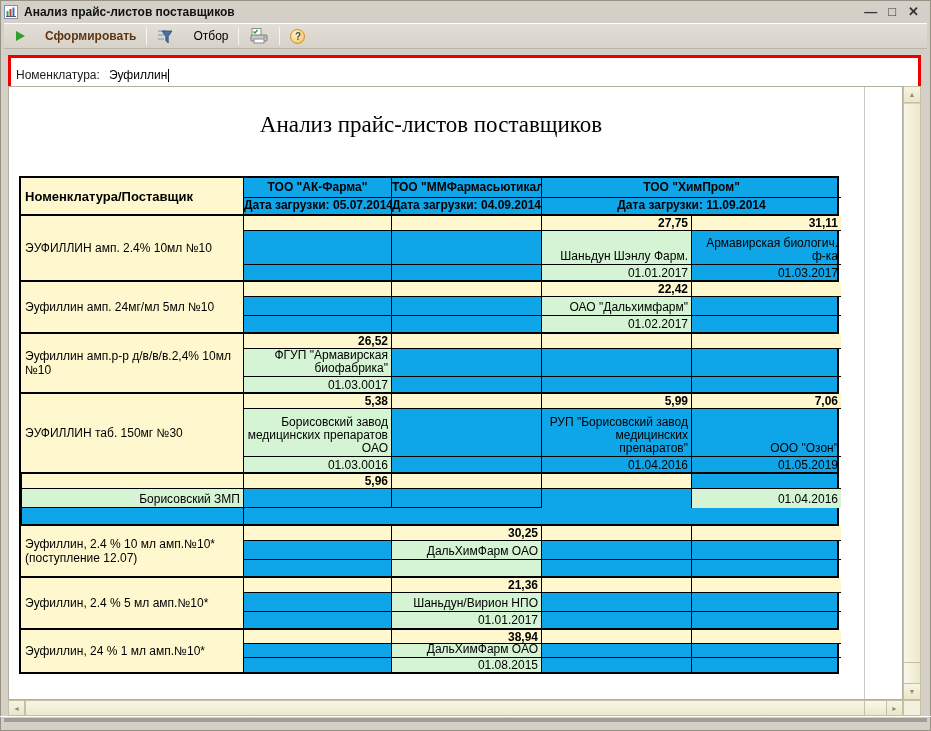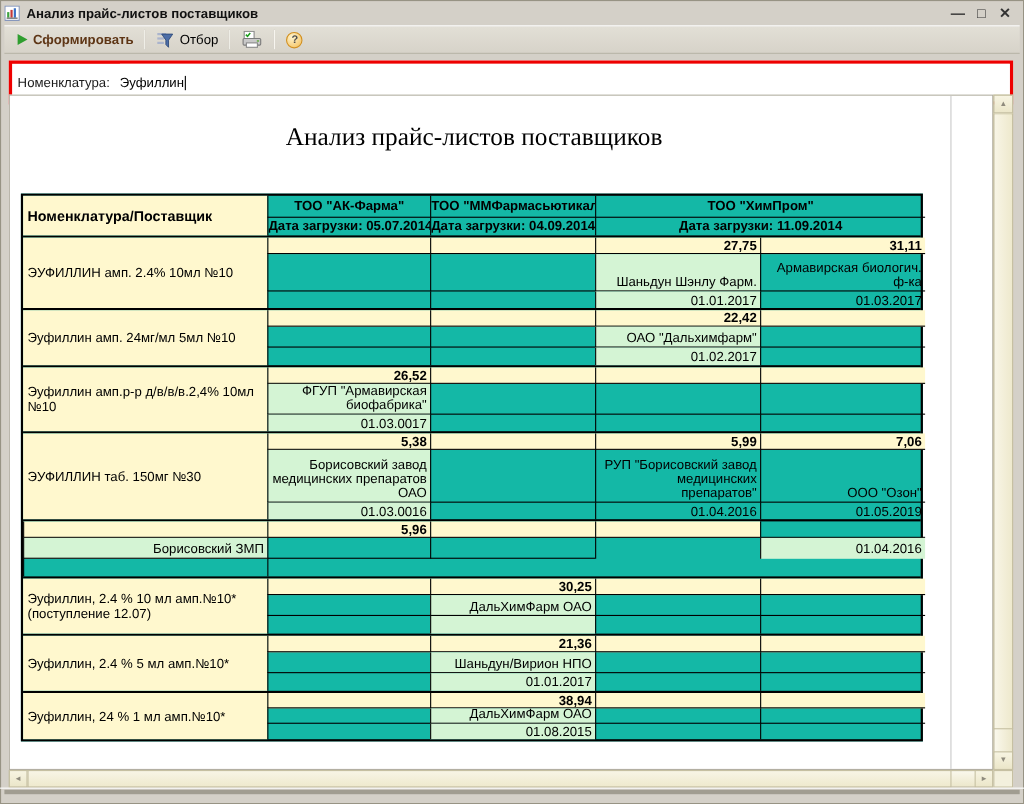--- a/index.html
+++ b/index.html
@@ -24,21 +24,21 @@
   .winbtn { font-size:13px; font-weight:bold; color:#333; line-height:18px; cursor:default; }
   .winbtn.min { letter-spacing:-1px; }
 
   
   .toolbar {
     position:absolute; left:4px; top:23px; right:4px; height:26px;
     display:flex; align-items:center; padding-left:6px;
     border-top:1px solid #ffffff; border-bottom:1px solid #b9b5a8;
     background:linear-gradient(#e2dfd6,#d7d3c9);
   }
-  .tbtn { display:flex; align-items:center; gap:5px; padding:2px 6px; font-size:12px; }
+  .tbtn { display:flex; align-items:center; gap:20px; padding:2px 6px; font-size:12px; }
   .tbtn .lbl { white-space:nowrap; }
   .generate .lbl { font-weight:bold; color:#5e3616; }
   .run-tri { width:0; height:0; border-left:9px solid #2f9e2f; border-top:5px solid transparent; border-bottom:5px solid transparent; }
   .sep { width:1px; height:18px; background:#a9a599; border-right:1px solid #f7f5ef; margin:0 4px; }
   .help-circle {
     width:15px; height:15px; border-radius:50%;
     background:radial-gradient(circle at 35% 30%, #fff4cf, #f3bd55);
     border:1px solid #d28f1e; color:#4d4d4d;
     font-size:10px; font-weight:bold; line-height:13px; text-align:center;
   }
@@ -58,21 +58,21 @@
     position:absolute; left:8px; top:86px; width:895px; height:614px;
     background:#ffffff; overflow:hidden; border:1px solid #b3afa2;
   }
   .pageline { position:absolute; left:855px; top:0; bottom:0; width:1px; background:#c9c9c9; }
   .rtitle {
     position:absolute; left:10px; top:25px; width:824px; text-align:center;
     font-family:"Liberation Serif", serif; font-size:23px; color:#000;
   }
 
   
-  .tbl { position:absolute; left:10px; top:89px; width:820px; border:2px solid #000; background:#14b8a6; font-size:12px; }
+  .tbl { position:absolute; left:10px; top:89px; width:820px; border:2px solid #000; background:#0ea5e9; font-size:12px; }
   .thead {
     display:grid; grid-template-columns:222px 148px 150px 300px;
     grid-template-rows:20px 16px; border-bottom:2px solid #000;
   }
   .corner {
     grid-row:1/3; grid-column:1; background:var(--yellow);
     display:flex; align-items:center; padding-left:4px;
     font-weight:bold; font-size:13px;
   }
   .hname, .hdate {

